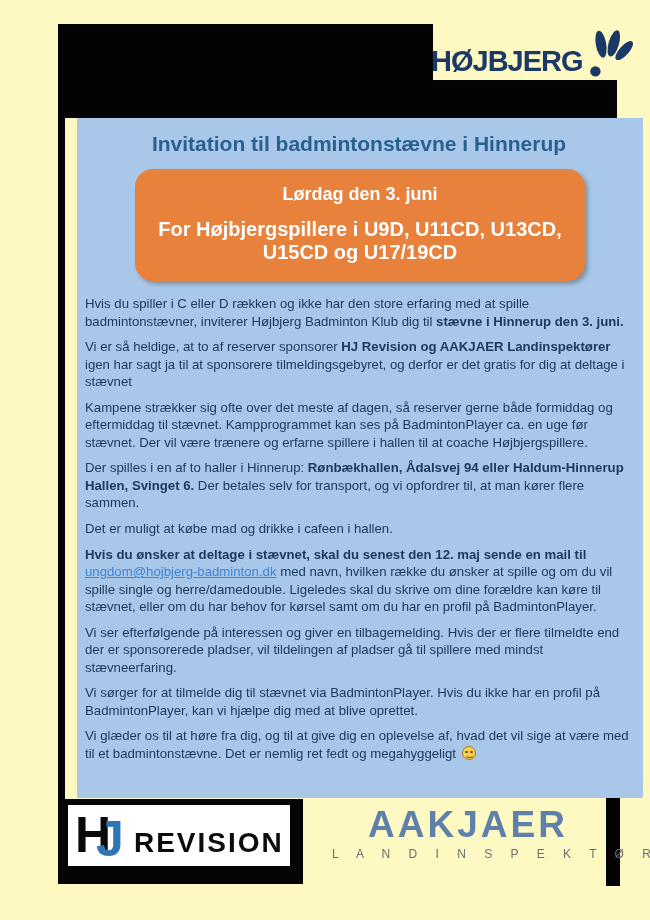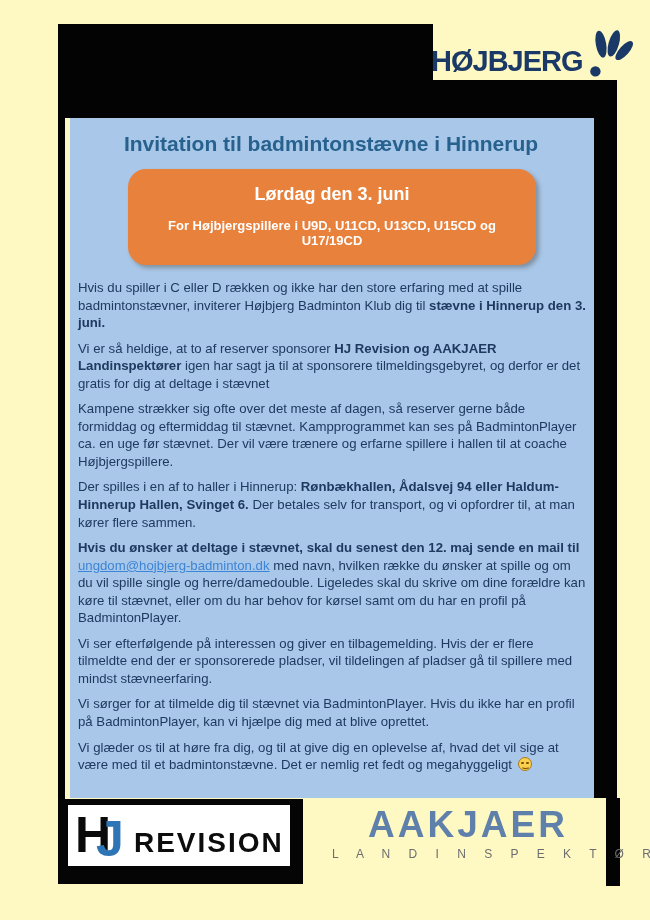--- a/index.html
+++ b/index.html
@@ -17,32 +17,32 @@
   .bar-right   { position:absolute; left:588px; top:118px; width:29px; height:680px; background:#030303; }
   .bar-right-b { position:absolute; left:606px; top:798px; width:14px; height:88px; background:#030303; }
 
   
   .brand { position:absolute; left:431px; top:24px; width:196px; height:58px; display:flex; align-items:flex-end; }
   .brand-text { color:#1b3966; font-weight:bold; font-size:29px; line-height:1; letter-spacing:-1px; padding-bottom:6px; }
   .brand-icon { width:48px; height:58px; margin-left:2px; }
 
   
   .content {
-    position:absolute; left:70px; top:118px; width:524px; height:680px;
+    position:absolute; left:77px; top:118px; width:566px; height:680px;
     background:#a9c7e8; padding:6px 8px 0 6px; overflow:hidden;
   }
   .doc-title { text-align:center; color:#27618e; font-size:21px; font-weight:bold; margin:8px 0 13px; }
 
   .banner {
     margin:0 50px 14px 52px; background:#e8813c; border-radius:18px;
     padding:15px 8px 17px; text-align:center; color:#fff; font-weight:bold;
     box-shadow:3px 3px 4px rgba(80,80,80,.45);
   }
   .banner-date { font-size:18px; margin-bottom:13px; }
-  .banner-aud  { font-size:13px; }
+  .banner-aud  { font-size:20px; }
 
   .para { font-size:13.2px; line-height:1.33; color:#1f3a60; margin:0 0 8px 2px; }
   .bold { font-weight:bold; }
   .email-link { color:#3d85d6; text-decoration:underline; cursor:pointer; }
 
   .smiley { display:inline-block; width:14px; height:14px; border-radius:50%;
     background:#fbd04c; border:1px solid #a8791c; position:relative; vertical-align:-2px; margin-left:2px; }
   .smiley::before { content:""; position:absolute; left:2.5px; top:3.5px; width:2.5px; height:2.5px;
     border-radius:50%; background:#7a4b06; box-shadow:5px 0 0 #7a4b06; }
   .smiley::after { content:""; position:absolute; left:2.5px; top:4px; width:7px; height:5px;
@@ -91,20 +91,21 @@
     <div class="banner">
       <div class="banner-date">Lørdag den 3. juni</div>
       <div class="banner-aud">For Højbjergspillere i U9D, U11CD, U13CD, U15CD og U17/19CD</div>
     </div>
 
     <div>
         <div class="para"><span>Hvis du spiller i C eller D rækken og ikke har den store erfaring med at spille badmintonstævner, inviterer Højbjerg Badminton Klub dig til </span><span class="bold">stævne i Hinnerup den 3. juni.</span></div>
         <div class="para"><span>Vi er så heldige, at to af reserver sponsorer </span><span class="bold">HJ Revision og AAKJAER Landinspektører</span><span> igen har sagt ja til at sponsorere tilmeldingsgebyret, og derfor er det gratis for dig at deltage i stævnet</span></div>
         <div class="para"><span>Kampene strækker sig ofte over det meste af dagen, så reserver gerne både formiddag og eftermiddag til stævnet. Kampprogrammet kan ses på BadmintonPlayer ca. en uge før stævnet. Der vil være trænere og erfarne spillere i hallen til at coache Højbjergspillere.</span></div>
         <div class="para"><span>Der spilles i en af to haller i Hinnerup: </span><span class="bold">Rønbækhallen, Ådalsvej 94 eller Haldum-Hinnerup Hallen, Svinget 6.</span><span> Der betales selv for transport, og vi opfordrer til, at man kører flere sammen.</span></div>
+        <div class="para"><span>Det er muligt at købe mad og drikke i cafeen i hallen.</span></div>
         <div class="para"><span class="bold">Hvis du ønsker at deltage i stævnet, skal du senest den 12. maj sende en mail til </span><a href="#" class="email-link">ungdom@hojbjerg-badminton.dk</a><span> med navn, hvilken række du ønsker at spille og om du vil spille single og herre/damedouble. Ligeledes skal du skrive om dine forældre kan køre til stævnet, eller om du har behov for kørsel samt om du har en profil på BadmintonPlayer.</span></div>
         <div class="para"><span>Vi ser efterfølgende på interessen og giver en tilbagemelding. Hvis der er flere tilmeldte end der er sponsorerede pladser, vil tildelingen af pladser gå til spillere med mindst stævneerfaring.</span></div>
         <div class="para"><span>Vi sørger for at tilmelde dig til stævnet via BadmintonPlayer. Hvis du ikke har en profil på BadmintonPlayer, kan vi hjælpe dig med at blive oprettet.</span></div>
         <div class="para"><span>Vi glæder os til at høre fra dig, og til at give dig en oplevelse af, hvad det vil sige at være med til et badmintonstævne. Det er nemlig ret fedt og megahyggeligt </span><span class="smiley"></span></div>
       </div>
 
   </div>
 
   <div class="hj-frame">
     <div class="hj-inner">

